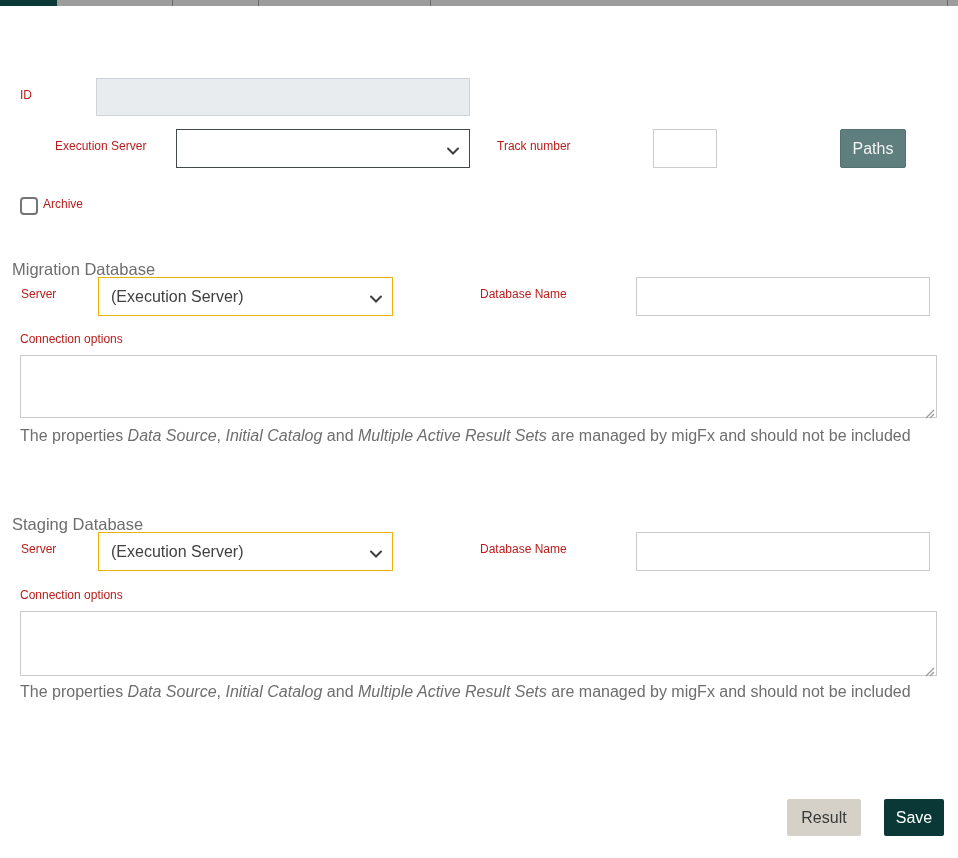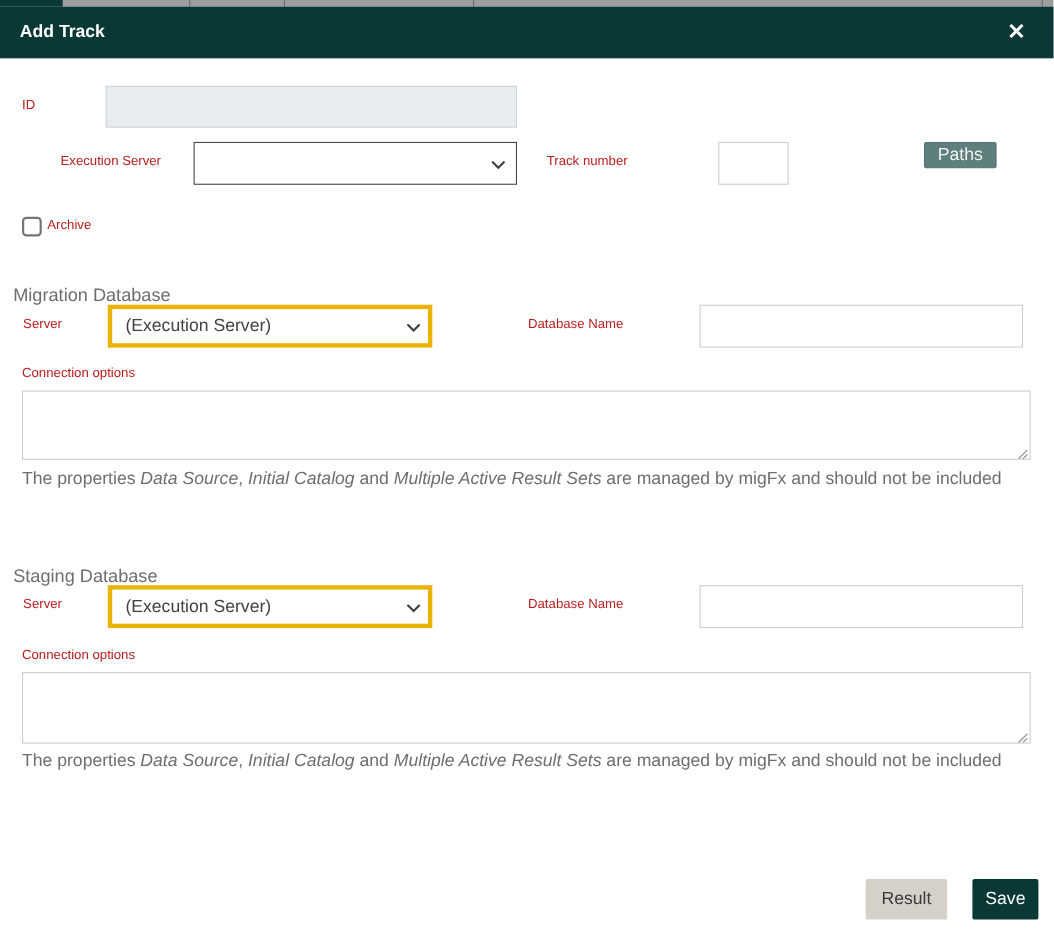--- a/index.html
+++ b/index.html
@@ -21,21 +21,21 @@
 
   .lbl { position:absolute; font-size:12px; color:#b91c1c; white-space:nowrap; }
   .section-title { position:absolute; font-size:16.5px; color:#6e6e6e; white-space:nowrap;margin-top:16px; }
 
   .txt-input { position:absolute; border:1px solid #cccccc; background:#fff; font-size:16px;
     color:#414141; padding:0 10px; font-family:"Liberation Sans", sans-serif; }
   .txt-input:disabled, .txt-input.disabled { background:#e9ecef; border-color:#ced4da; }
 
   .sel-wrap { position:absolute; }
   .sel-wrap select { width:100%; height:100%; -webkit-appearance:none; appearance:none;
-    border:4px solid #eab308; background:#fff; font-size:16px; color:#414141; padding:0 30px 0 12px;
+    border:1px solid #eab308; background:#fff; font-size:16px; color:#414141; padding:0 30px 0 12px;
     font-family:"Liberation Sans", sans-serif; border-radius:0; }
   .sel-wrap.dark select { border:1.5px solid #43494b; }
   .sel-wrap .chev { position:absolute; right:10px; top:50%; margin-top:-6px; pointer-events:none; }
 
   .checkbox { position:absolute; width:18px; height:18px; border:2px solid #757575; border-radius:4px; background:#fff; cursor:pointer; }
 
   .btn { position:absolute; border:none; font-size:16px; cursor:pointer; text-align:center;
     font-family:"Liberation Sans", sans-serif; border-radius:2px; }
   .btn-paths { background:#5e7f7d; border:1px solid #527270; color:#f3f3f3; }
   .btn-cancel { background:#d5d1c9; color:#3a3a3a; }
@@ -54,42 +54,38 @@
 <div class="screen">
 
   <div class="top-strip">
     <div class="seg-dark"></div>
     <div class="divider" style="left:172px"></div>
     <div class="divider" style="left:258px"></div>
     <div class="divider" style="left:430px"></div>
     <div class="divider" style="left:947px"></div>
   </div>
 
-  <div class="modal-header">
-    <span class="modal-title">Add Track</span>
-    <button class="close-btn">✕</button>
-  </div>
 
   <span class="lbl" style="left:20px; top:88px;">ID</span>
   <input class="txt-input disabled" style="left: 96px; top: 78px; width: 374px; height: 38px;" disabled="" value="">
 
   <span class="lbl" style="left:20px; top:139px;margin-left:35px;">Execution Server</span>
   <div class="sel-wrap dark" style="left:176px; top:129px; width:294px; height:39px;">
     <select>
       <option></option>
     </select>
     <span class="chev">
       <svg width="14" height="12" viewBox="0 0 14 12">
           <path d="M2 3.5 L7 8.5 L12 3.5" stroke="#3f3f3f" stroke-width="2" fill="none" stroke-linecap="round"></path>
         </svg>
     </span>
   </div>
   <span class="lbl" style="left:497px; top:139px;">Track number</span>
   <input class="txt-input" style="left: 653px; top: 129px; width: 64px; height: 39px;" value="">
-  <button class="btn btn-paths" style="left:840px; top:129px; width:66px; height:24px;">Paths</button>
+  <button class="btn btn-paths" style="left:840px; top:129px; width:66px; height:39px;">Paths</button>
 
   <span class="checkbox" style="left:20px; top:197px;"></span>
   <span class="lbl" style="left:43px; top:197px;">Archive</span>
 
   <span class="section-title" style="left:12px; top:244px;">Migration Database</span>
 
   <span class="lbl" style="left:21px; top:287px;">Server</span>
   <div class="sel-wrap" style="left:98px; top:277px; width:295px; height:39px;">
     <select>
       <option>(Execution Server)</option>

